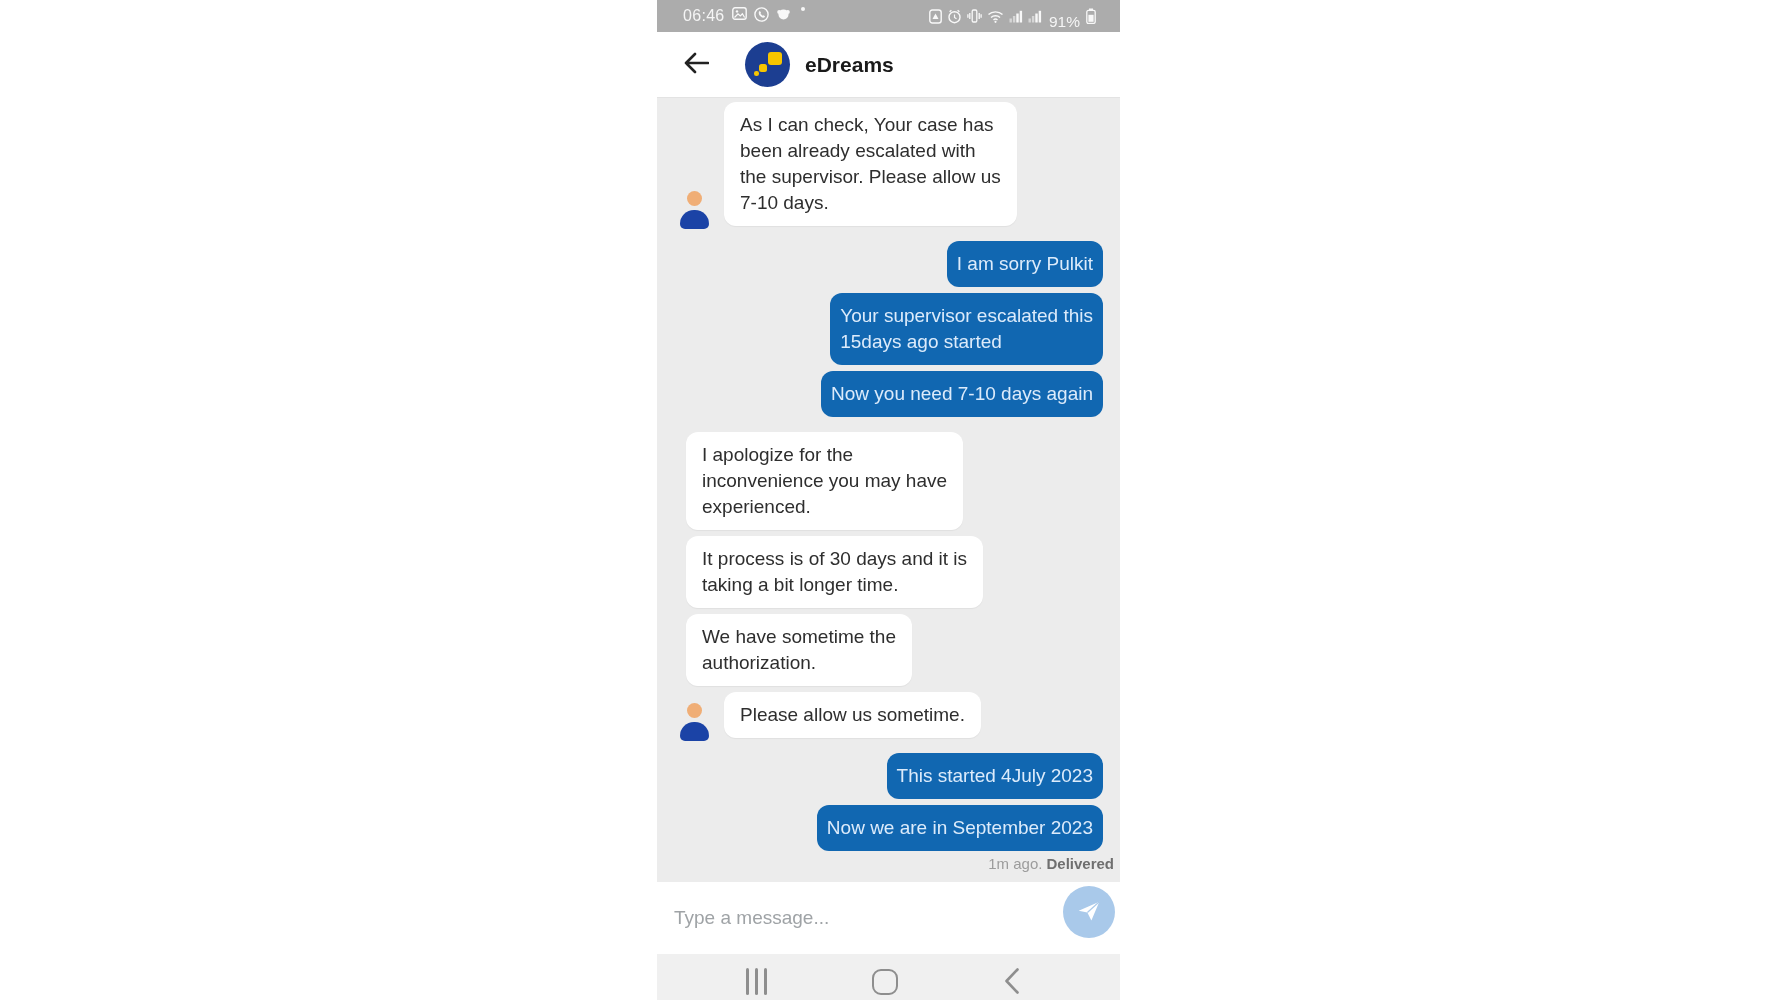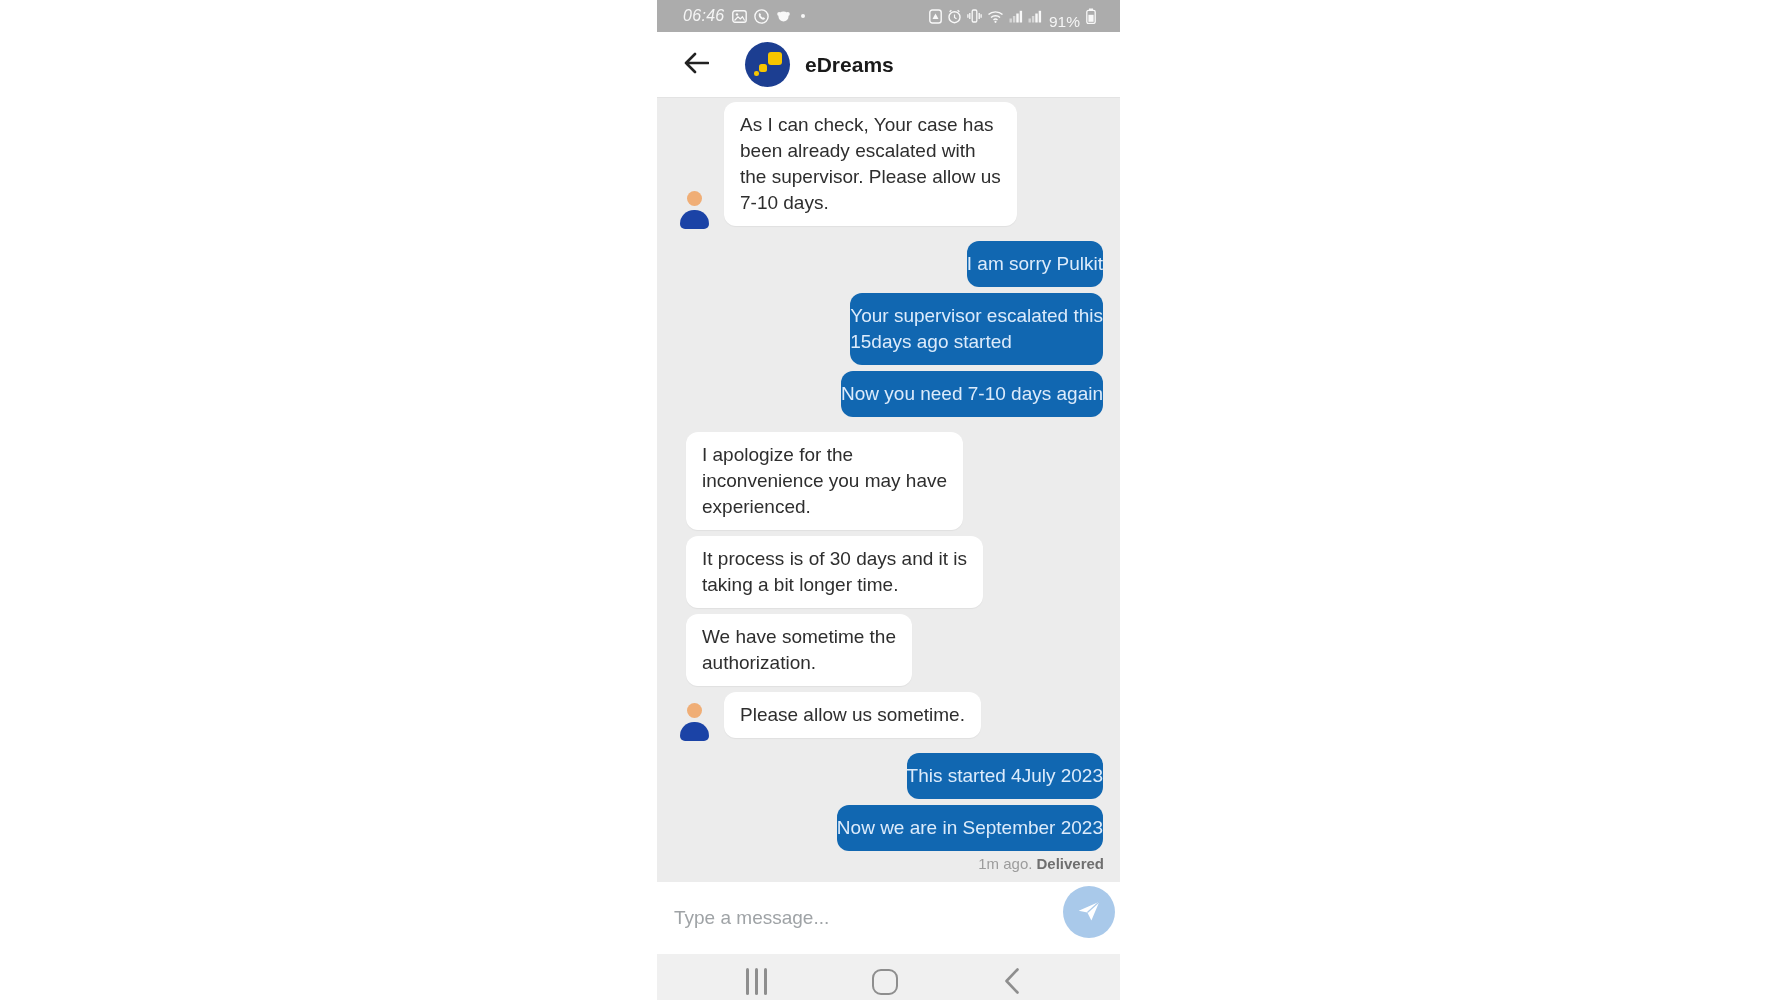--- a/index.html
+++ b/index.html
@@ -4,21 +4,21 @@
 <style>
   * { margin:0; padding:0; box-sizing:border-box; }
   html,body { width:1778px; height:1000px; background:#ffffff; overflow:hidden;
     font-family:"Liberation Sans","DejaVu Sans",sans-serif; }
 
   .phone { position:absolute; left:657px; top:0; width:463px; height:1000px; background:#ECECEC; }
 
   
   .status-bar { height:32px; background:#ACACAC; display:flex; align-items:center;
     color:#F5F5F5; padding:0 24px 0 26px; }
-  .sb-left { display:flex; align-items:center; gap:7px;font-style:italic; }
+  .sb-left { display:flex; align-items:flex-start; gap:7px; }
   .sb-time { font-size:16px; letter-spacing:.3px; }
   .sb-icon { display:flex; align-items:center; opacity:.92; color:#fff; }
   .sb-dot { width:4px; height:4px; border-radius:50%; background:#fff; opacity:.9; margin-left:3px; }
   .sb-right { margin-left:auto; display:flex; align-items:center; gap:5px; font-size:15.5px; }
   .sb-pct { margin:12px 1px 0 2px; }
 
   
   .header { height:66px; background:#fff; display:flex; align-items:center;
     padding-left:26px; border-bottom:1px solid #E3E3E3; }
   .back-btn { background:none; border:none; display:flex; align-items:center; cursor:pointer; }
@@ -40,22 +40,22 @@
   .msg-row.agent { padding-left:29px; }
   .msg-row.agent.has-avatar { padding-left:22px; }
   .msg-row.user { justify-content:flex-end; padding-right:17px; }
   .avatar { width:31px; height:38px; margin-right:14px; margin-bottom:-3px; flex:none; position:relative; }
   .avatar::before { content:""; position:absolute; top:0; left:8px; width:15px; height:15px;
     border-radius:50%; background:#F0AE76; }
   .avatar::after { content:""; position:absolute; bottom:0; left:1px; width:29px; height:19px;
     border-radius:14px 14px 5px 5px; background:#1B43A6; }
   .bubble { max-width:312px; padding:10px 16px; border-radius:12px; font-size:19px; line-height:26px; }
   .agent .bubble { background:#fff; color:#2E2E2E; box-shadow:0 1px 1px rgba(0,0,0,.05); }
-  .user .bubble { background:var(--bubble-blue,#1167B1); color:#DCEBFB; padding:10px 0;margin-left:7px; }
-  .receipt { margin-top:4px; text-align:right; padding-right:16px; font-size:15px; color:#9C9C9C; }
+  .user .bubble { background:var(--bubble-blue,#1167B1); color:#DCEBFB; padding:10px 10px;margin-left:7px; }
+  .receipt { margin-top:4px; text-align:right; padding-right:6px; font-size:15px; color:#9C9C9C; }
   .receipt .delivered { color:#6F6F6F; font-weight:700; margin-left:4px; }
 
   
   .composer { height:72px; background:#fff; display:flex; align-items:center;
     position:relative; padding-left:17px; }
   .composer input { border:none; outline:none; font-size:19px; color:#333; width:350px;
     background:transparent; font-family:inherit; }
   .composer input::placeholder { color:#9FA3A6; }
   .send-btn { position:absolute; right:5px; top:4px; width:52px; height:52px; border-radius:50%;
     background:#A9C9EA; border:none; display:flex; align-items:center; justify-content:center; cursor:pointer; }

